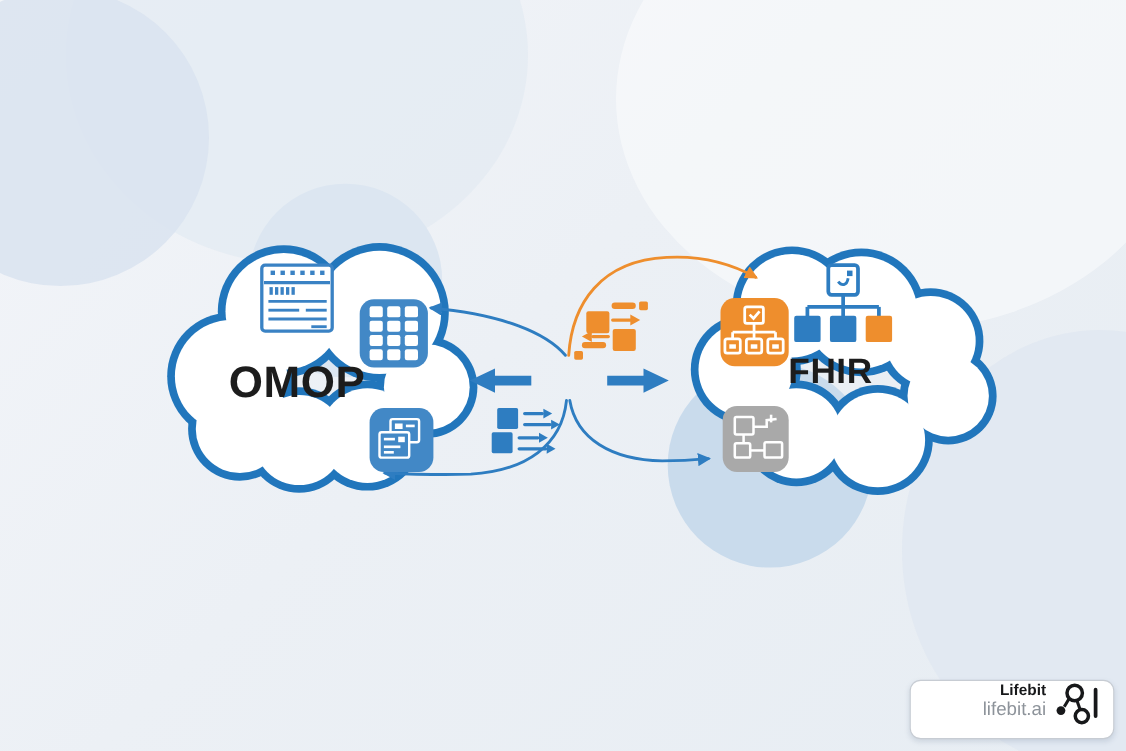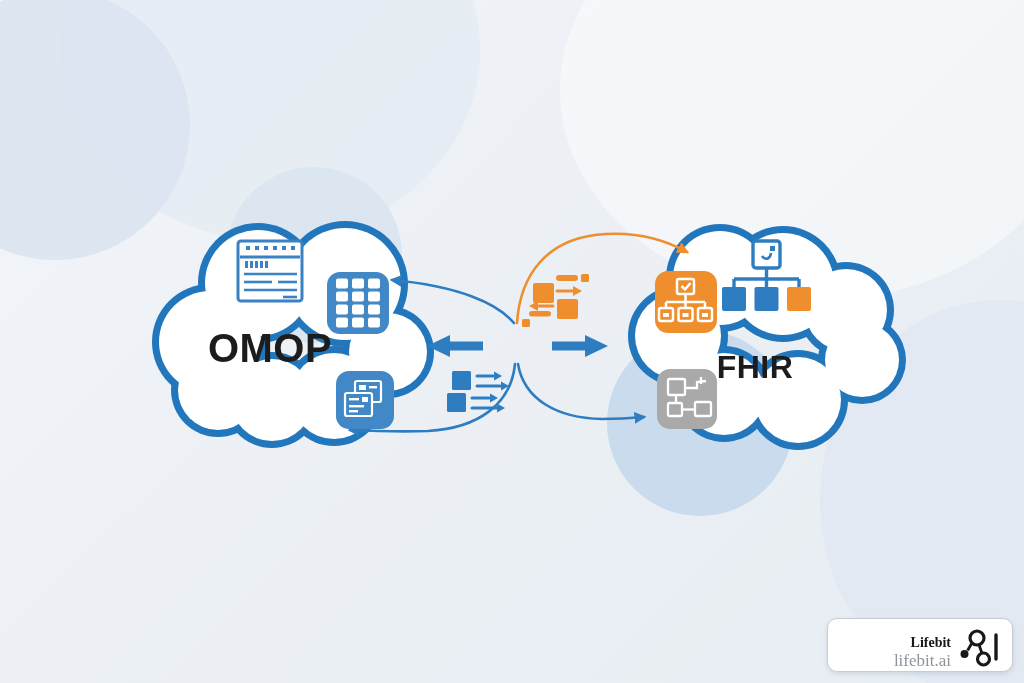--- a/index.html
+++ b/index.html
@@ -39,28 +39,28 @@
   .s-orange{stroke:var(--c-orange);}
   .f-gray{fill:var(--c-gray);}
   .s-tableblue{stroke:#3a82c4;}
   .f-tableblue{fill:#3a82c4;}
   .conn{fill:none;stroke-width:2.6;stroke-linecap:round;}
   .label{
     position:absolute;text-align:center;font-weight:700;color:var(--c-text_dark);
     letter-spacing:.5px;
   }
   .label-omop{left:160px;top:326px;width:220px;font-size:40px;}
-  .label-fhir{left:645px;top:349px;width:220px;font-size:32px;}
+  .label-fhir{left:645px;top:319px;width:220px;font-size:32px;}
   .label-data{left:453px;top:330px;width:120px;font-size:28px;letter-spacing:.3px;}
   .brand-card{
     position:absolute;left:827px;top:618px;width:186px;height:54px;
     background:#ffffff;border:1px solid #c7ccd3;border-radius:10px;
     box-shadow:0 2px 5px rgba(90,110,140,.18);
-    display:flex;align-items:flex-end;justify-content:flex-end;
-    gap:7px;padding:0 12px 0 8px;font-family:Liberation Serif, serif;
+    display:flex;align-items:flex-start;justify-content:flex-end;
+    gap:7px;padding:0 12px 0 8px;
   }
   .brand-text{text-align:right;line-height:1.15;}
   .brand-name{font-size:14px;font-weight:700;color:#17181a;}
   .brand-domain{font-size:17px;color:var(--c-muted);}
 </style>
 </head>
 <body>
 
 <div class="stage">
 

